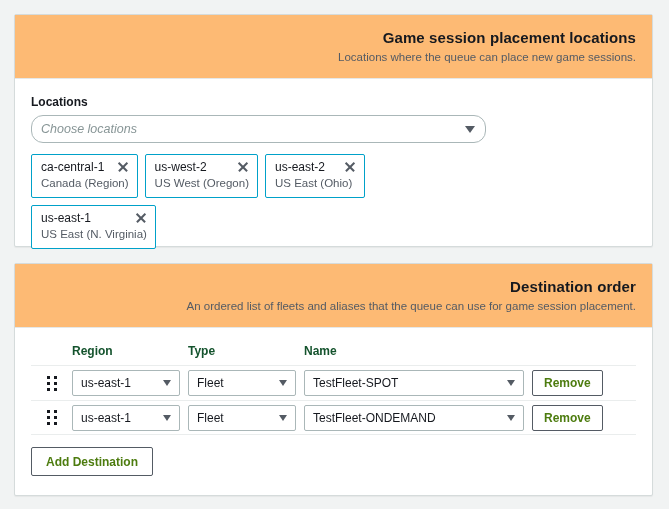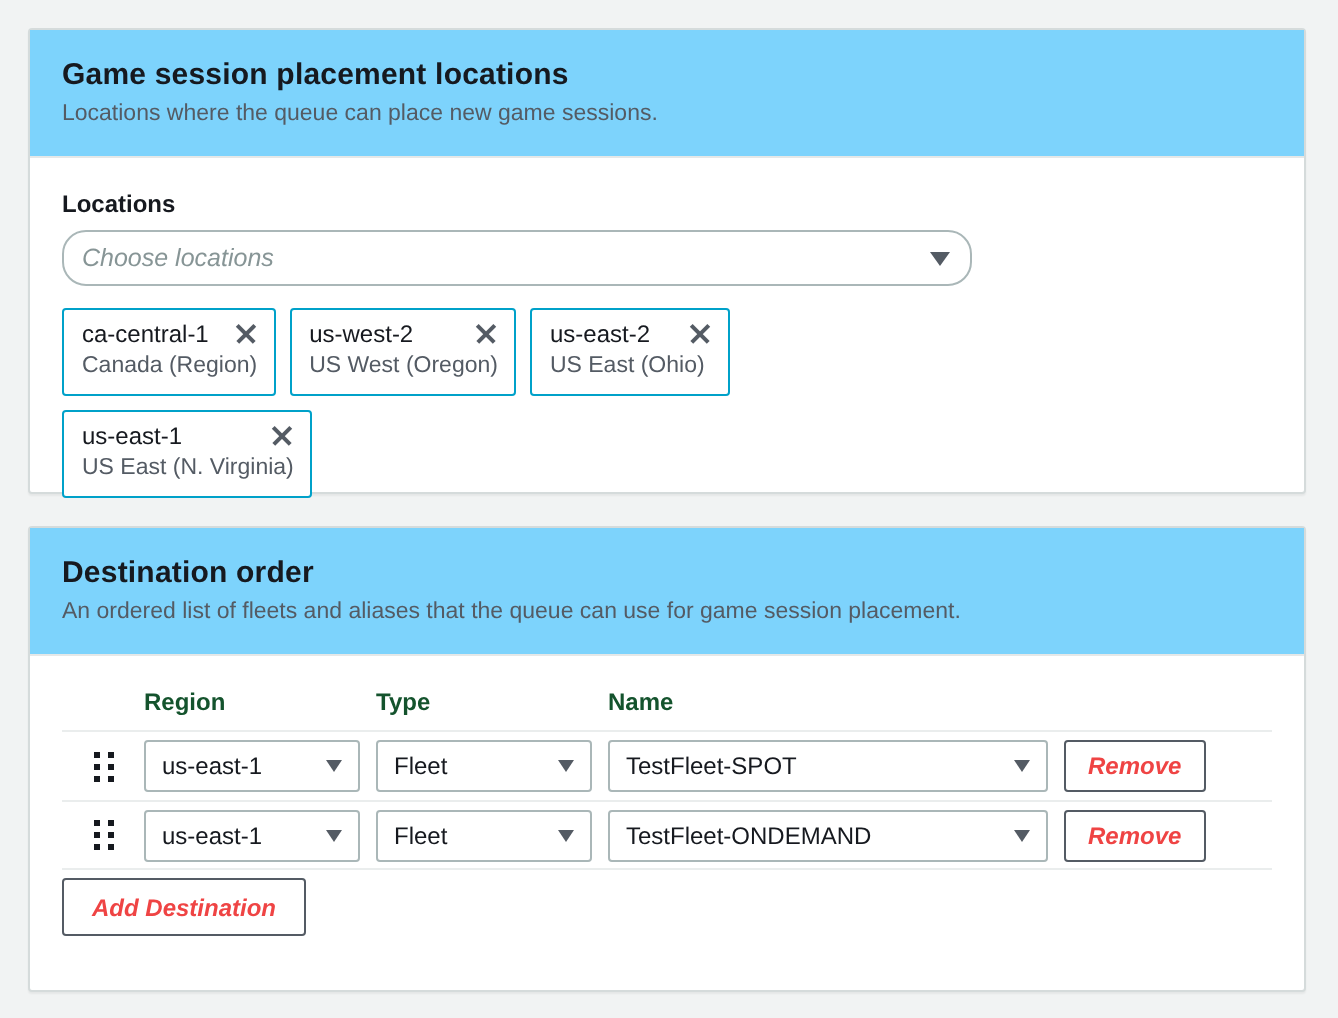--- a/index.html
+++ b/index.html
@@ -27,23 +27,24 @@
     width: 639px;
     background: #ffffff;
     border: 1px solid #d5dbdb;
     border-radius: 2px;
     box-shadow: 0 1px 1px rgba(0,0,0,0.05);
   }
   #panel-locations { top: 14px; height: 233px; }
   #panel-destinations { top: 263px; height: 233px; }
 
   .panel-header {
-    background: #7dd3fc;
+    background: #fdba74;
     border-bottom: 1px solid #e5e8e8;
     padding: 14px 16px 13px 16px;
+    text-align: right;
   }
   .panel-title {
     font-size: 15px;
     font-weight: bold;
     color: #16191f;
     letter-spacing: 0.1px;
     line-height: 18px;
     margin: 0 0 3px 0;
   }
   .panel-subtitle {
@@ -204,28 +205,27 @@
 
   .btn {
     display: inline-flex;
     align-items: center;
     justify-content: center;
     height: 26px;
     padding: 0 11px;
     border: 1px solid #545b64;
     border-radius: 2px;
     background: #ffffff;
-    color: #ef4444;
+    color: #4d7c0f;
     font-size: 12px;
     font-weight: bold;
     cursor: pointer;
     white-space: nowrap;
-    font-style: italic;
-  }
-  .btn-add { height: 29px; padding: 8px 14px; margin-top: 4px; }
+  }
+  .btn-add { height: 29px; padding: 8px 14px; margin-top: 12px; }
 </style>
 </head>
 <body>
 
 <div class="page">
 
   <section class="panel" id="panel-locations">
     <div class="panel-header">
       <h2 class="panel-title">Game session placement locations</h2>
       <p class="panel-subtitle">Locations where the queue can place new game sessions.</p>

